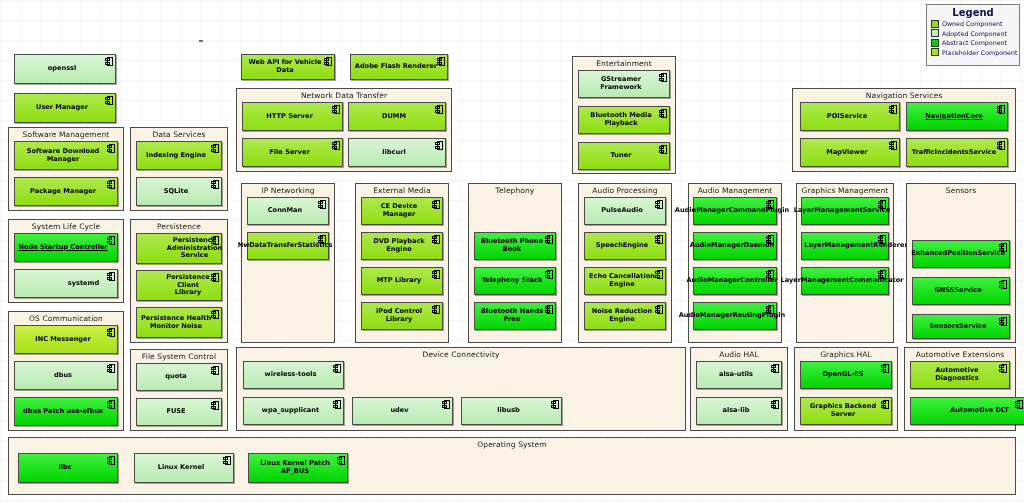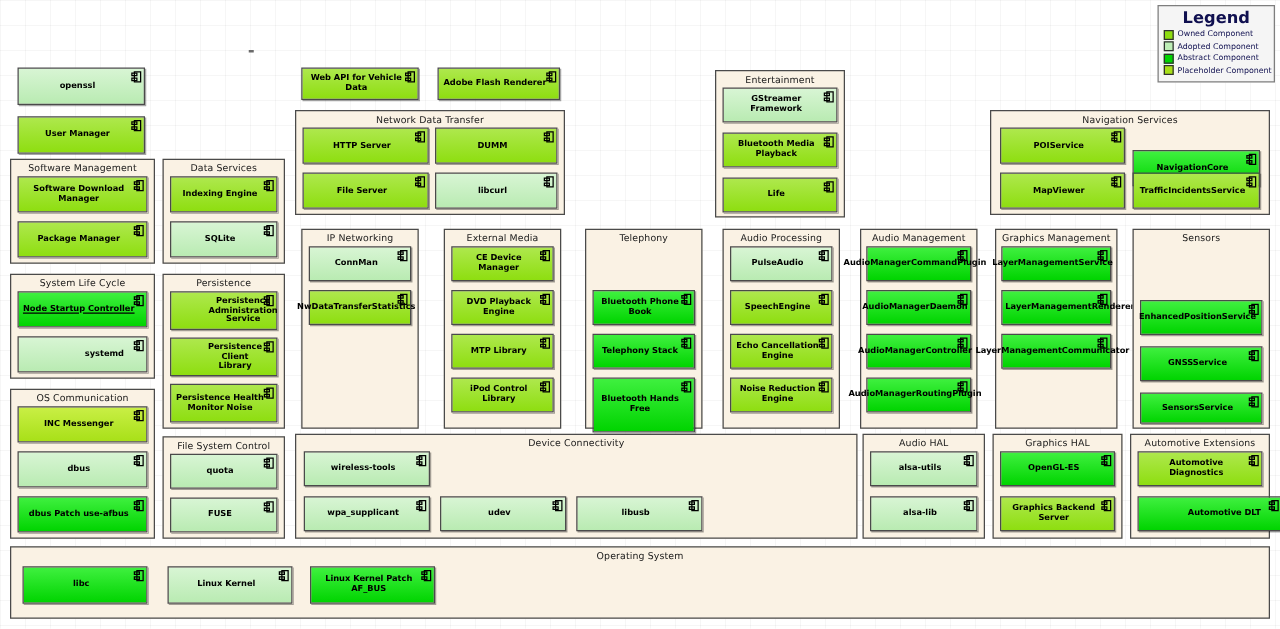--- a/index.html
+++ b/index.html
@@ -77,21 +77,21 @@
   .uml-icon .tab2{top:5.2px;}
 
   
   #legend{
     position:absolute;
     border:1px solid #7e7e7e;
     background:#f5f5f5;
     box-sizing:border-box;
   }
   #legend .lg-title{
-    text-align:center;font-size:13px;font-weight:bold;color:#101050;
+    text-align:center;font-size:10px;font-weight:bold;color:#101050;
     margin-top:2px;
   }
   #legend .lg-row{
     display:flex;align-items:center;gap:3px;
     margin:1.5px 0 0 4px;
     font-size:6.3px;color:#101050;
   }
   #legend .sw{
     width:8px;height:8px;border:1px solid #303030;box-sizing:border-box;
     flex:0 0 auto;
@@ -370,21 +370,21 @@
       </span>
     </div>
     <div class="comp c-abstract" style="left: 474px; top: 267px; width: 82px; height: 28px;">
       <span class="lbl">Telephony Stack</span>
       <span class="uml-icon">
         <span class="body"></span>
         <span class="tab1"></span>
         <span class="tab2"></span>
       </span>
     </div>
-    <div class="comp c-abstract" style="left: 474px; top: 302px; width: 82px; height: 44px;">
+    <div class="comp c-abstract" style="left: 474px; top: 302px; width: 82px; height: 28px;">
       <span class="lbl">Bluetooth Hands Free</span>
       <span class="uml-icon">
         <span class="body"></span>
         <span class="tab1"></span>
         <span class="tab2"></span>
       </span>
     </div>
     <div class="pkg" style="left: 578px; top: 183px; width: 94px; height: 160px;">
       <div class="pkg-title">Audio Processing</div>
     </div>
@@ -522,39 +522,39 @@
     </div>
     <div class="comp c-owned" style="left: 578px; top: 106px; width: 92px; height: 28px;">
       <span class="lbl">Bluetooth Media Playback</span>
       <span class="uml-icon">
         <span class="body"></span>
         <span class="tab1"></span>
         <span class="tab2"></span>
       </span>
     </div>
     <div class="comp c-owned" style="left: 578px; top: 142px; width: 92px; height: 28px;">
-      <span class="lbl">Life</span>
+      <span class="lbl">Tuner</span>
       <span class="uml-icon">
         <span class="body"></span>
         <span class="tab1"></span>
         <span class="tab2"></span>
       </span>
     </div>
     <div class="pkg" style="left: 792px; top: 88px; width: 224px; height: 84px;">
       <div class="pkg-title">Navigation Services</div>
     </div>
     <div class="comp c-owned" style="left: 800px; top: 102px; width: 100px; height: 29px;">
       <span class="lbl">POIService</span>
       <span class="uml-icon">
         <span class="body"></span>
         <span class="tab1"></span>
         <span class="tab2"></span>
       </span>
     </div>
-    <div class="comp c-abstract" style="left: 906px; top: 120px; width: 102px; height: 29px;">
+    <div class="comp c-abstract" style="left: 906px; top: 102px; width: 102px; height: 29px; text-decoration: underline;">
       <span class="lbl">NavigationCore</span>
       <span class="uml-icon">
         <span class="body"></span>
         <span class="tab1"></span>
         <span class="tab2"></span>
       </span>
     </div>
     <div class="comp c-owned" style="left: 800px; top: 138px; width: 100px; height: 29px;">
       <span class="lbl">MapViewer</span>
       <span class="uml-icon">

